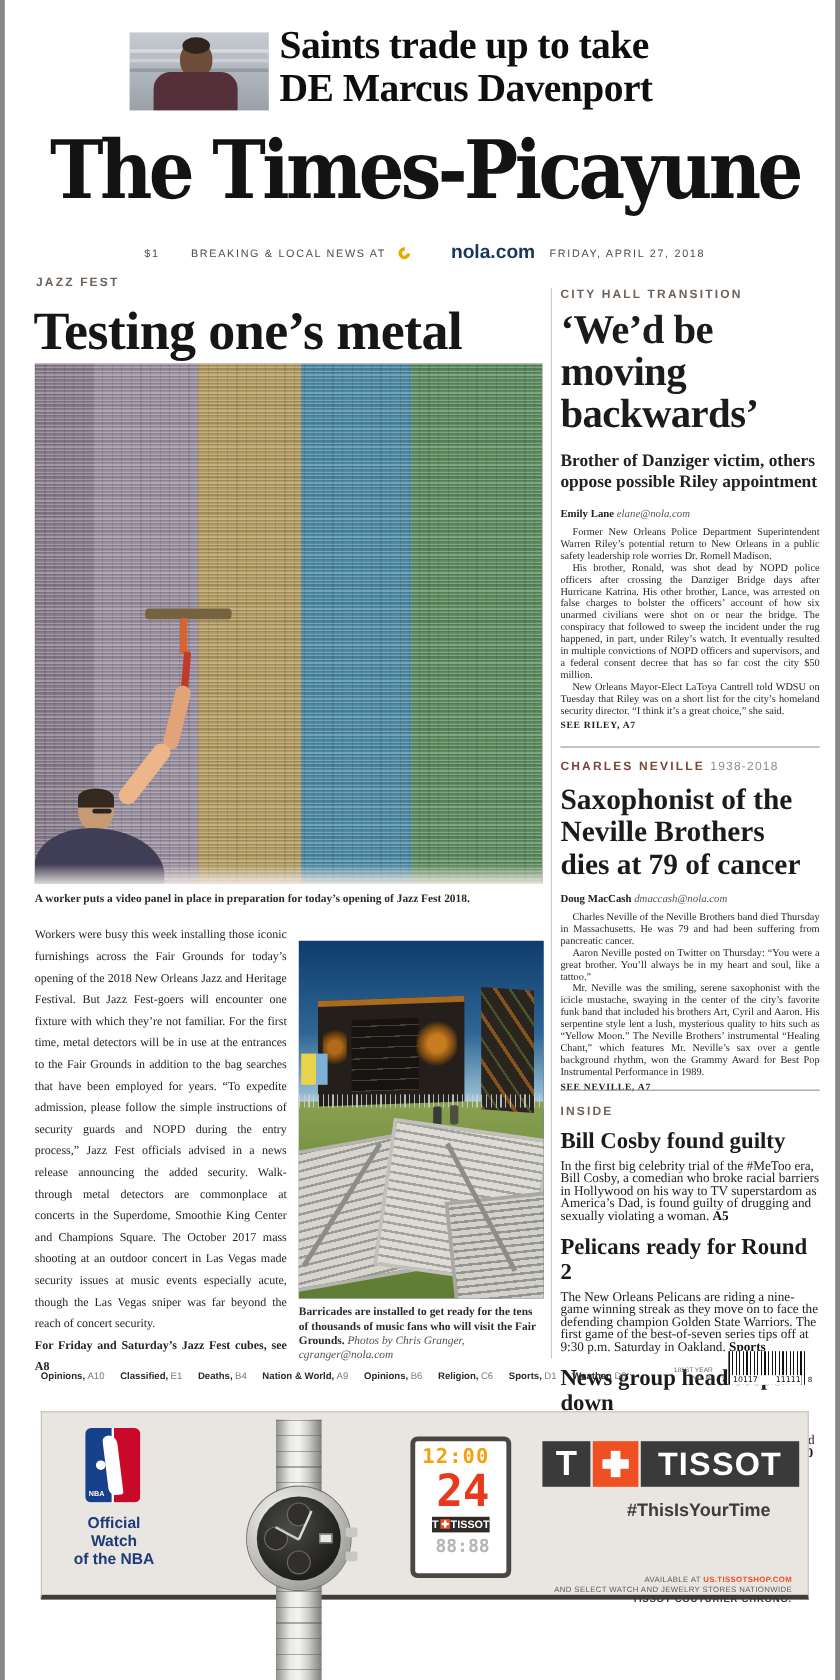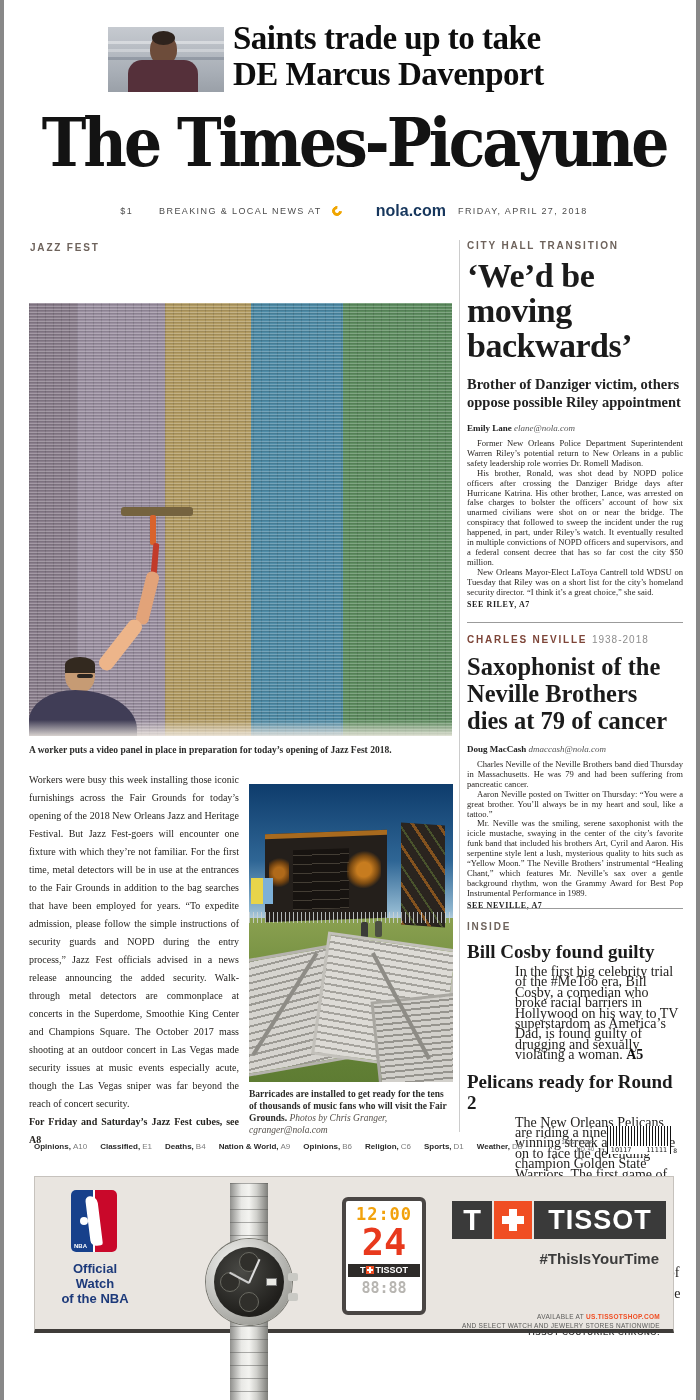--- a/index.html
+++ b/index.html
@@ -35,21 +35,21 @@
   .kicker { font-family:"Liberation Sans", sans-serif; font-weight:bold; font-size:10px;
     letter-spacing:1.8px; color:#6e635c; }
   .rule { position:absolute; left:463px; width:216px; border-top:1px solid #9b9b9b; }
   .col-divider { position:absolute; left:455px; top:240px; width:1px; height:892px; background:#ccc; }
   .byline { font-size:9px; margin:4px 0 6px; }
   .byname { font-weight:bold; color:#222; }
   .byemail { font-style:italic; color:#555; }
   .graf { font-size:8.6px; line-height:9.9px; text-align:justify; text-indent:10px; color:#221f1c; }
   .see-ref { font-weight:bold; font-size:8px; letter-spacing:.6px; color:#222; margin-top:2px; }
   
-  .lead-kicker { position:absolute; left:26px; top:242px; }
+  .lead-kicker { position:absolute; left:26px; top:230px; }
   .lead-head { position:absolute; left:24px; top:253px; font-weight:bold; font-size:45px;
     line-height:46px; letter-spacing:-.5px; color:#161616; }
   .photo1 { position:absolute; left:25px; top:303px; width:423px; height:433px; overflow:hidden; background:#8a7e8c; }
   .band { position:absolute; top:0; bottom:0; }
   .band1 { left:0;    width:48px;  background:#8a7e8c; }
   .band2 { left:48px; width:88px;  background:#9b90a1; }
   .band3 { left:136px; width:86px; background:#b39c63; }
   .band4 { left:222px; width:92px; background:#4e8ba6; }
   .band5 { left:314px; width:109px; background:#5e8d60; }
   .mesh { position:absolute; inset:0;
@@ -111,21 +111,21 @@
   .riley-head { font-weight:bold; font-size:34px; line-height:35px; color:#1b1b1b; margin:7px 0 12px; letter-spacing:-.5px; }
   .riley-sub { font-weight:bold; font-size:14.5px; line-height:18px; color:#222; margin-bottom:12px; }
   .rule1 { top:622px; }
   .story-neville { top:634px; }
   .nev-kicker-dates { font-weight:normal; color:#8d8d8d; letter-spacing:1px; }
   .nev-kicker-name { color:#7d4538; }
   .nev-head { font-weight:bold; font-size:24.5px; line-height:27px; color:#1b1b1b; margin:8px 0 10px; }
   .rule2 { top:908px; }
   .story-inside { top:921px; }
   .inside-item-head { font-weight:bold; font-size:19px; line-height:21px; color:#1b1b1b; margin:9px 0 5px; }
-  .inside-item-body { font-size:14px; line-height:10.4px; color:#242220; margin-bottom:10px;margin-left:48px; }
+  .inside-item-body { font-size:11px; line-height:10.4px; color:#242220; margin-bottom:10px; }
   .inside-page { font-weight:bold; color:#111; }
   
   .indexbar { position:absolute; left:30px; top:1142px; width:515px; display:flex; gap:13px;
     font-family:"Liberation Sans", sans-serif; font-size:8px; white-space:nowrap; }
   .idx-name { font-weight:bold; color:#2b2b2b; }
   .idx-page { color:#7b7b7b; margin-left:2px; }
   .issue { position:absolute; left:544px; top:1139px; width:46px; text-align:right;
     font-family:"Liberation Sans", sans-serif; font-size:5.5px; line-height:7px; color:#6a6a6a; }
   .barcode { position:absolute; left:597px; top:1124px; width:76px; height:30px; display:flex; align-items:flex-end; gap:2px;
     font-family:"DejaVu Sans", sans-serif; font-size:6px; color:#111; }
@@ -157,38 +157,38 @@
   .watch-dial { position:absolute; inset:8px; border-radius:50%;
     background:radial-gradient(circle at 40% 35%, #4a4a46, #201f1c 70%); }
   .subdial { position:absolute; width:20px; height:20px; border-radius:50%; background:#302f2b; border:1px solid #6a6a62; }
   .sub1 { left:25px; top:5px; } .sub2 { left:6px; top:25px; } .sub3 { left:25px; top:45px; }
   .datewin { position:absolute; right:7px; top:31px; width:11px; height:8px; background:#e9e9e4; border:1px solid #777; }
   .hand1 { position:absolute; left:34px; top:10px; width:2px; height:26px; background:#ddd; transform:rotate(24deg); transform-origin:bottom center; }
   .hand2 { position:absolute; left:34px; top:14px; width:2px; height:22px; background:#ccc; transform:rotate(-62deg); transform-origin:bottom center; }
   .crown { position:absolute; left:70px; width:10px; height:8px; background:#c9c9c4; border-radius:2px; }
   .crown1 { top:90px; } .crown2 { top:110px; }
   .clock { position:absolute; left:307px; top:20px; width:84px; height:118px; background:#fff;
-    border:4px solid #4a4644; border-radius:6px; display:flex; flex-direction:column; align-items:center; padding:3px 2px; }
+    border:4px solid #4a4644; border-radius:6px; display:flex; flex-direction:column; align-items:flex-end; padding:3px 14px; }
   .clock-time { font-family:"DejaVu Sans Mono", monospace; font-weight:bold; font-size:17px; line-height:20px; color:#f2a20d; letter-spacing:1px; }
   .clock-sec { font-family:"DejaVu Sans Mono", monospace; font-weight:bold; font-size:37px; line-height:37px; color:#e8391d; }
   .clock-brand { width:100%; background:#2e2b29; color:#fff; text-align:center;
     font-family:"Liberation Sans", sans-serif; font-weight:bold; font-size:9px; line-height:13px; margin:3px 0 2px; }
   .clock-brand .cplus { display:inline-block; width:8px; height:8px; background:#f04e23; margin:0 1px; position:relative; vertical-align:-1px; }
   .clock-brand .cplus::before { content:""; position:absolute; left:1px; top:3px; width:6px; height:2px; background:#fff; }
   .clock-brand .cplus::after { content:""; position:absolute; left:3px; top:1px; width:2px; height:6px; background:#fff; }
   .clock-bottom { font-family:"DejaVu Sans Mono", monospace; font-weight:bold; font-size:15px; color:#b7b5b1; }
   .tissot-logo { position:absolute; left:417px; top:24px; height:38px; display:flex; }
   .tl-t { width:40px; background:#3a3a3a; color:#fff; font-family:"Liberation Sans", sans-serif;
     font-weight:bold; font-size:29px; display:flex; align-items:center; justify-content:center; }
   .tl-plus { width:38px; background:#f04e23; position:relative; margin:0 2px; }
   .tl-plus::before { content:""; position:absolute; left:8px; top:15px; width:22px; height:8px; background:#fff; }
   .tl-plus::after { content:""; position:absolute; left:15px; top:8px; width:8px; height:22px; background:#fff; }
   .tl-name { width:132px; background:#3a3a3a; color:#fff; font-family:"Liberation Sans", sans-serif;
     font-weight:bold; font-size:27px; letter-spacing:1px; display:flex; align-items:center; justify-content:center; }
-  .hashtag { position:absolute; right:14px; top:73px; font-family:"Liberation Sans", sans-serif;
+  .hashtag { position:absolute; right:31px; top:73px; font-family:"Liberation Sans", sans-serif;
     font-weight:bold; font-size:15px; color:#3c3c3c; }
   .product { position:absolute; right:13px; top:123px; font-family:"Liberation Sans", sans-serif;
     font-weight:bold; font-size:8px; letter-spacing:.6px; color:#3a3a3a;margin-top:28px; }
   .avail { position:absolute; right:13px; top:136px; text-align:right;
     font-family:"Liberation Sans", sans-serif; font-size:6.5px; line-height:8.5px; color:#5a5a58; letter-spacing:.3px; }
   .avail-link { color:#f04e23; font-weight:bold; }
 </style>
 </head>
 <body>
 
@@ -210,20 +210,21 @@
     <span class="price">$1</span>
     <span class="tagline">BREAKING &amp; LOCAL NEWS AT</span>
     <span class="nola-logo">
       <span class="crescent"></span>
       <span class="nola-text">nola.com</span>
     </span>
     <span>FRIDAY, APRIL 27, 2018</span>
   </div>
 
   <div class="kicker lead-kicker">JAZZ FEST</div>
+  <h1 class="lead-head">Testing one’s metal</h1>
 
   <div class="photo1">
     <div class="band band1"></div>
     <div class="band band2"></div>
     <div class="band band3"></div>
     <div class="band band4"></div>
     <div class="band band5"></div>
     <div class="mesh"></div>
     <div class="p-roller"></div>
     <div class="p-pole"></div>

